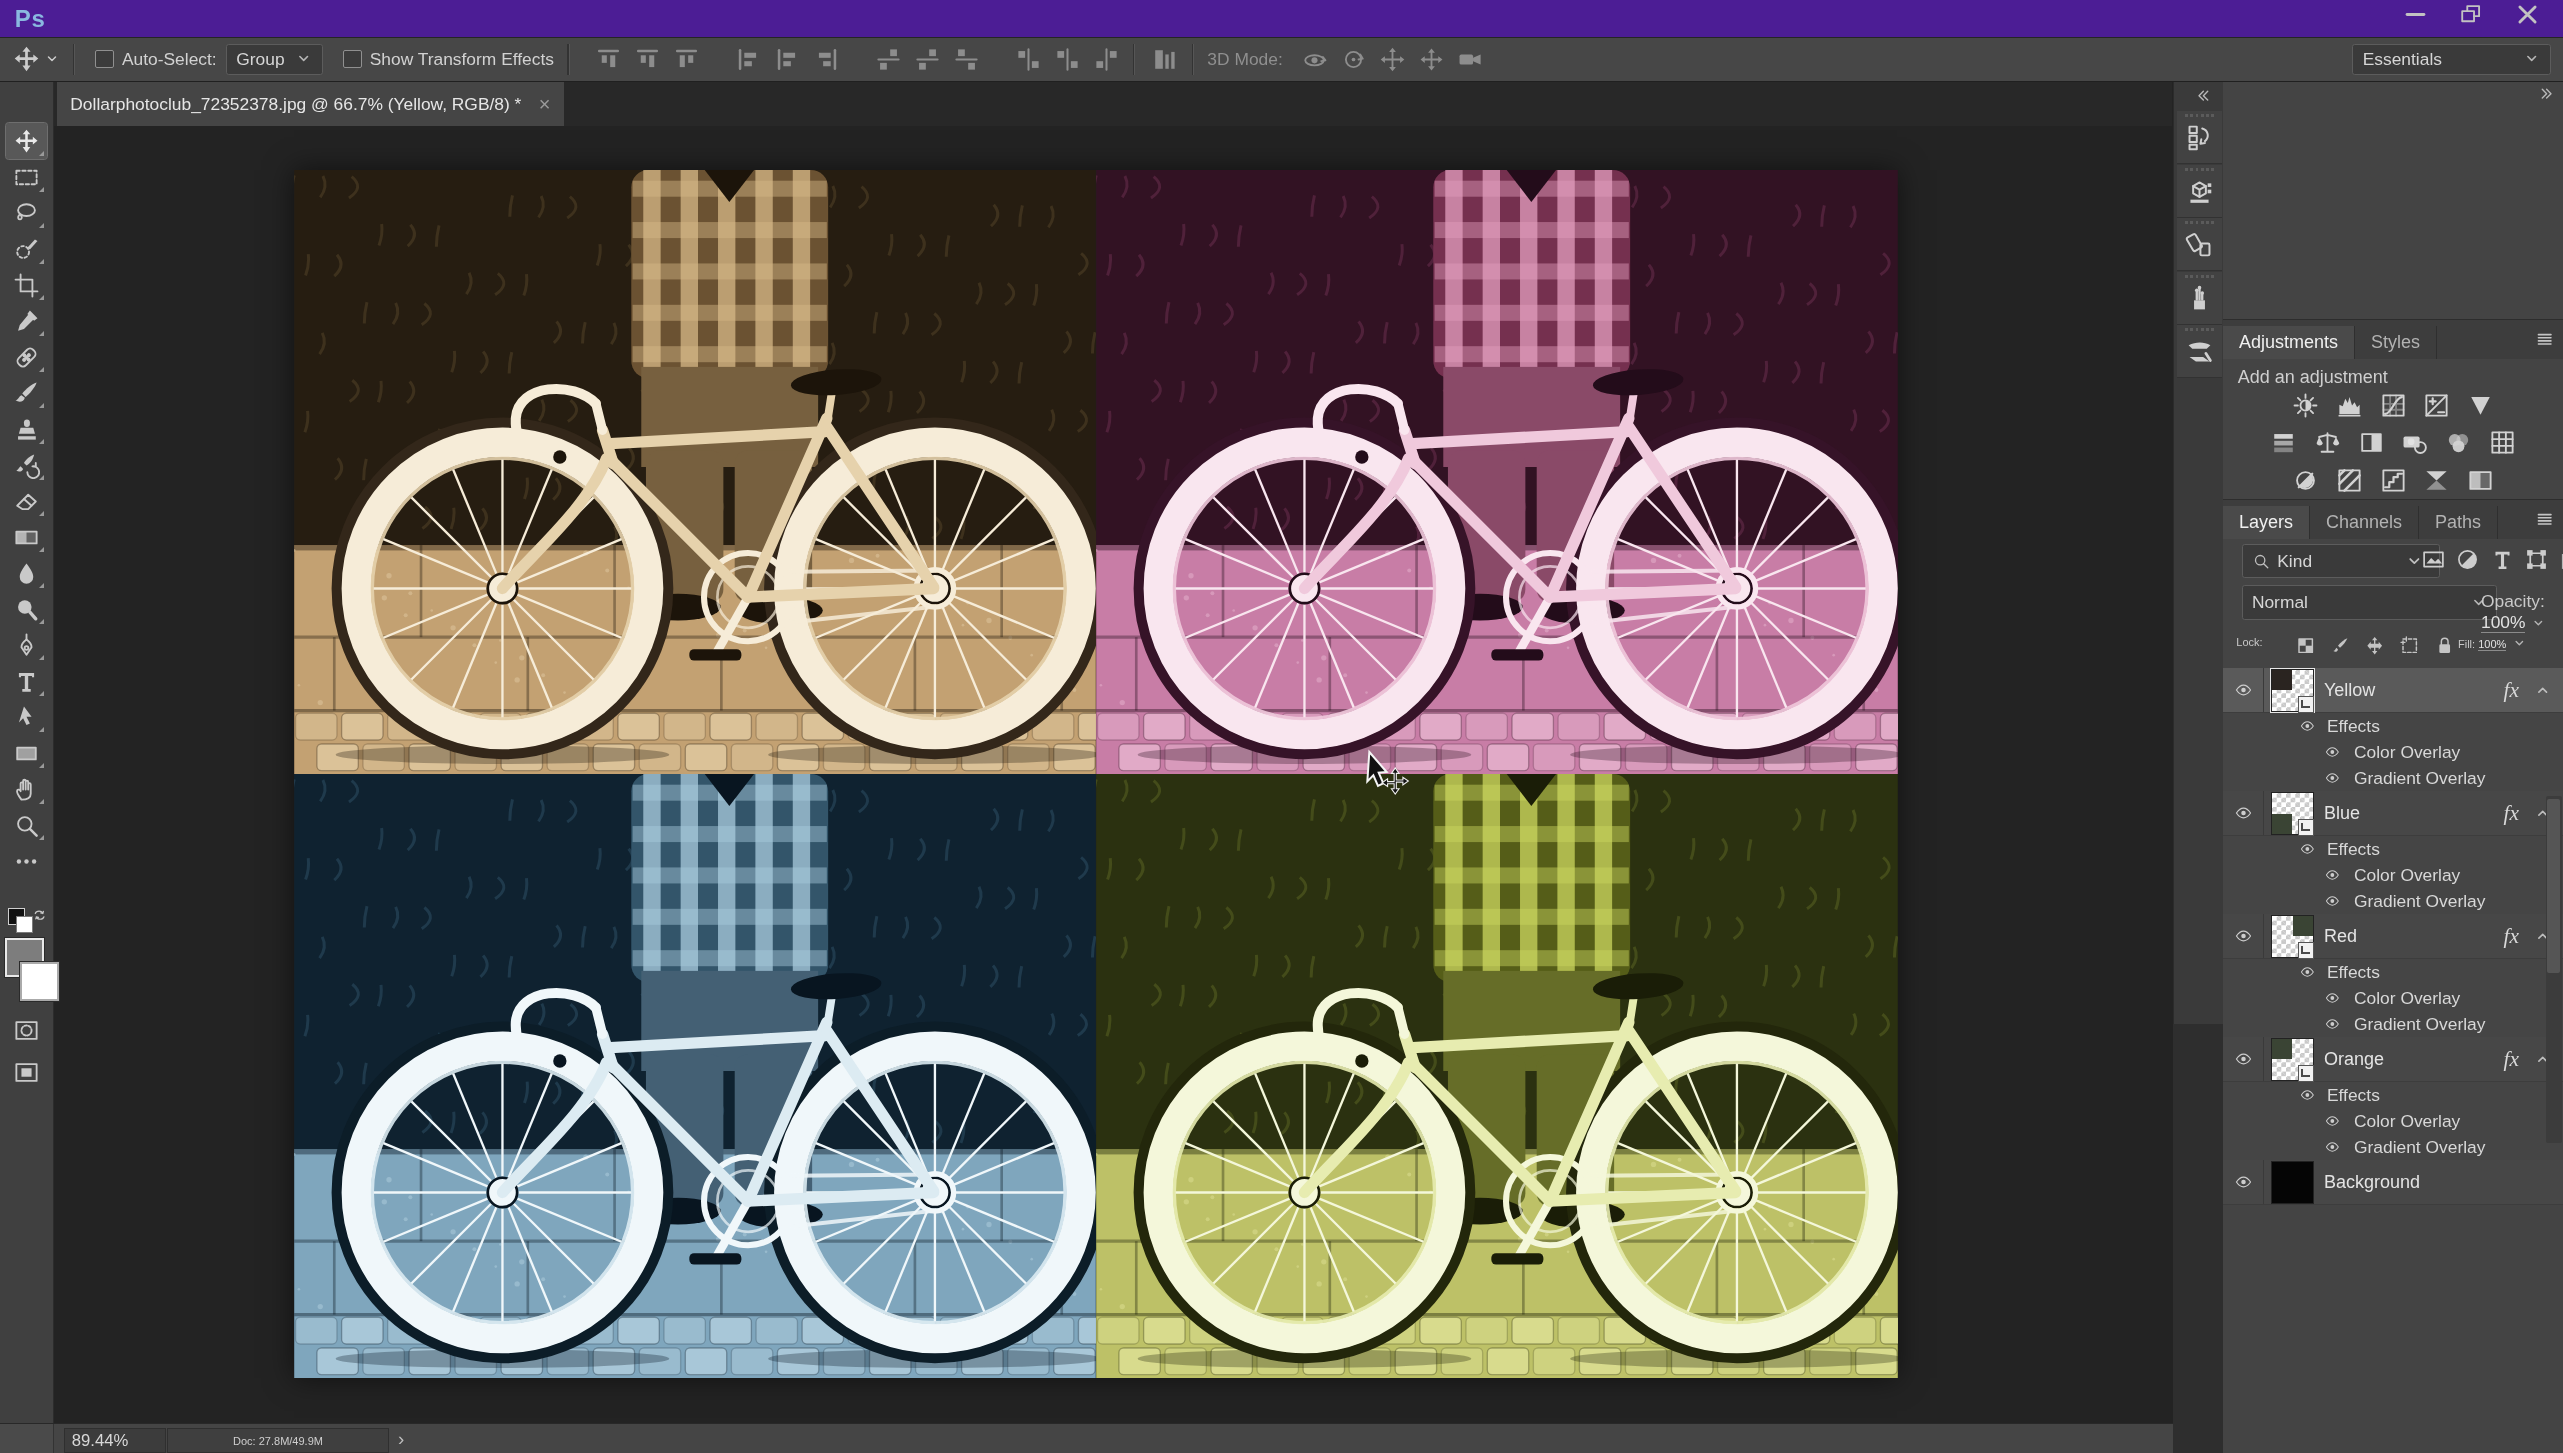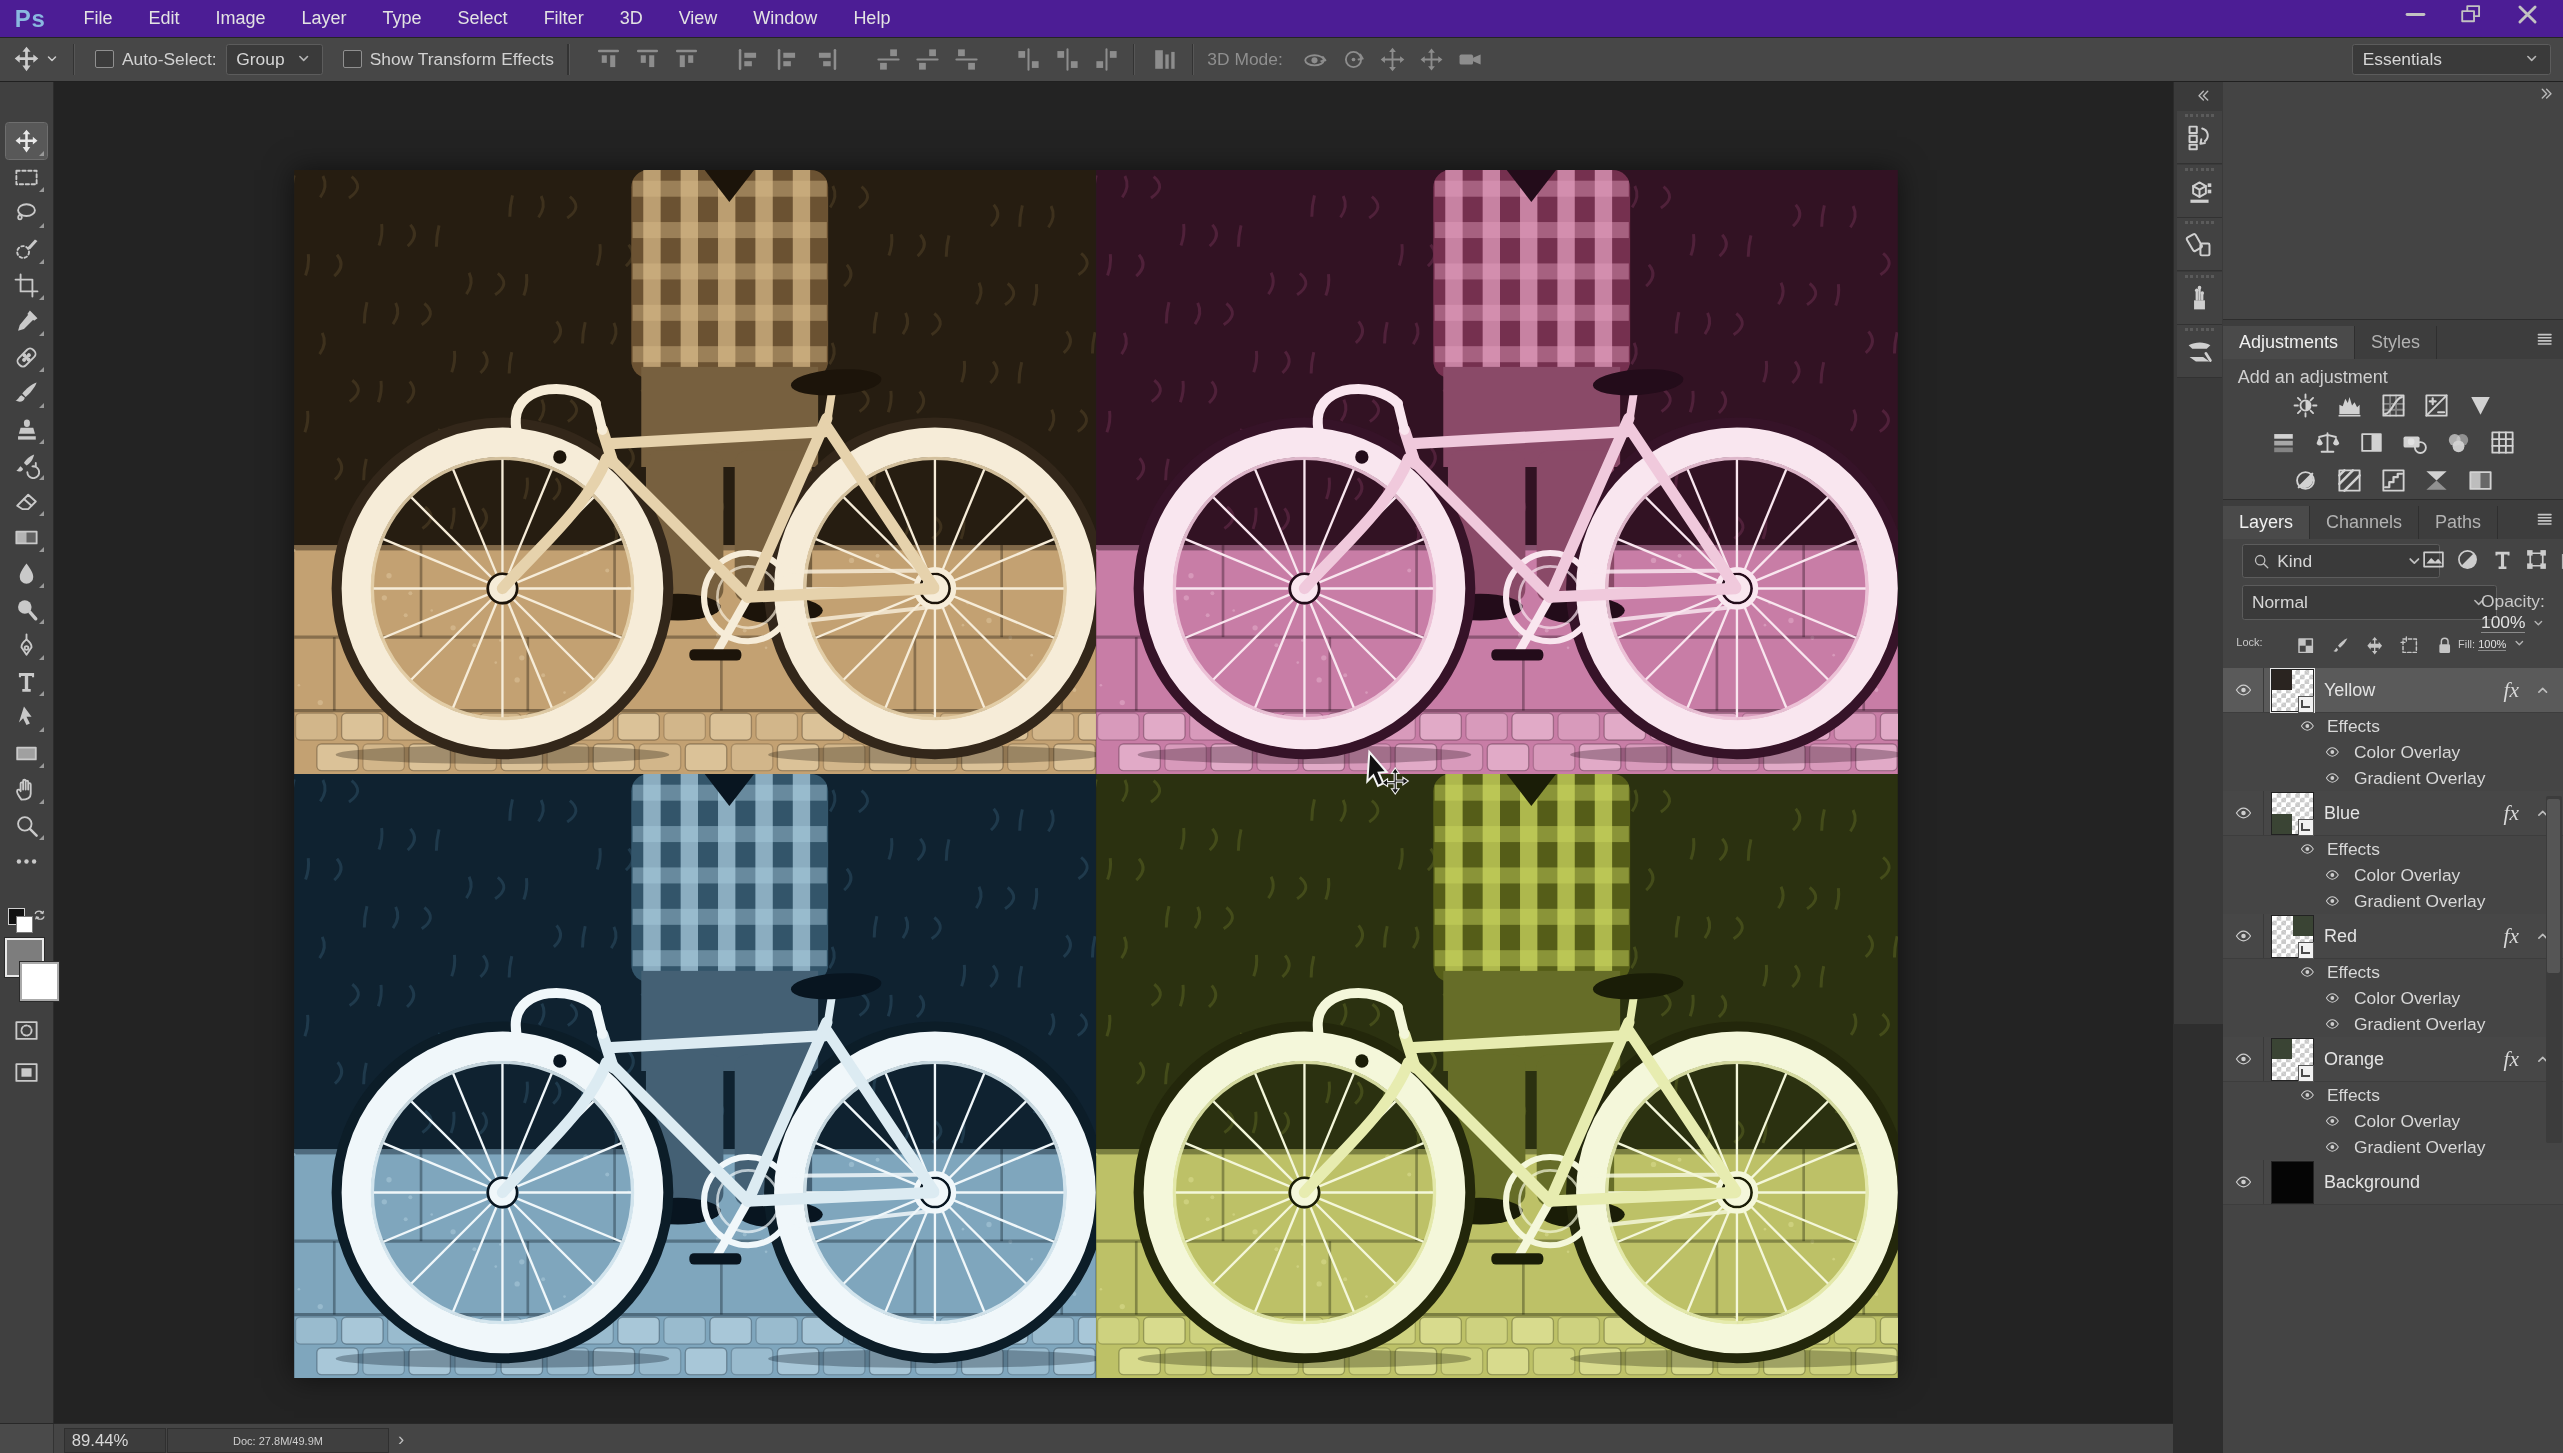--- a/index.html
+++ b/index.html
@@ -119,33 +119,20 @@
   .docfield{position:absolute;left:167px;top:4px;width:220px;height:23px;background:#3f3f3f;border:0.7px solid #2f2f2f;font-size:11px;color:#cfcfcf;display:flex;align-items:center;justify-content:center;}
   .docchev{position:absolute;left:398px;top:4px;font-size:18.7px;color:#bdbdbd;}
 </style>
 </head>
 <body>
 
 <div class="app">
 
   <div class="menubar">
     <span class="pslogo">Ps</span>
-    <div id="menuitems" style="display:flex">
-        <span class="menu-item">File</span>
-        <span class="menu-item">Edit</span>
-        <span class="menu-item">Image</span>
-        <span class="menu-item">Layer</span>
-        <span class="menu-item">Type</span>
-        <span class="menu-item">Select</span>
-        <span class="menu-item">Filter</span>
-        <span class="menu-item">3D</span>
-        <span class="menu-item">View</span>
-        <span class="menu-item">Window</span>
-        <span class="menu-item">Help</span>
-      </div>
     <div class="winctl" style="right:20px" id="winctl">
         <span class="winbtn ic">
           <svg viewBox="0 0 32 32">
             <path d="M6 16h20" stroke-width="3.4"></path>
           </svg>
         </span>
         <span class="winbtn ic">
           <svg viewBox="0 0 32 32">
             <rect x="5" y="12" width="14" height="12"></rect>
             <path d="M11 12V6h14v12h-6"></path>
@@ -1487,20 +1474,26 @@
 
   <div id="cursor" style="left: 1360px; top: 748px;">
     <svg width="64" height="64" viewBox="0 0 96 96">
       <path d="M14 6l26 30-12 1 7 16-8 4-7-16-9 9z" fill="#111" stroke="#f5f5f5" stroke-width="3"></path>
       <g fill="#111" stroke="#f0f0f0" stroke-width="2">
         <path d="M62 34l7 10h-5v12h12v-5l10 7-10 7v-5H64v12h5l-7 10-7-10h5V63H48v5l-10-7 10-7v5h12V44h-5z" transform="translate(2,2) scale(0.82)"></path>
       </g>
     </svg>
   </div>
 
+  <div class="tabbar">
+    <div class="doctab">
+      <span class="title">Dollarphotoclub_72352378.jpg @ 66.7% (Yellow, RGB/8) *</span>
+      <span class="close">×</span>
+    </div>
+  </div>
 
   <div class="toolbar">
     <div class="tools" id="tools">
         <div class="tool sel">
           <span class="ic">
             <svg viewBox="0 0 32 32">
               <path fill="currentColor" stroke="none" d="M16 2l4.5 5.5h-3v6h6v-3L29 15l-5.5 4.5v-3h-6v6h3L16 29l-4.5-6.5h3v-6h-6v3L3 15l5.5-4.5v3h6v-6h-3z"></path>
             </svg>
           </span>
         </div>

